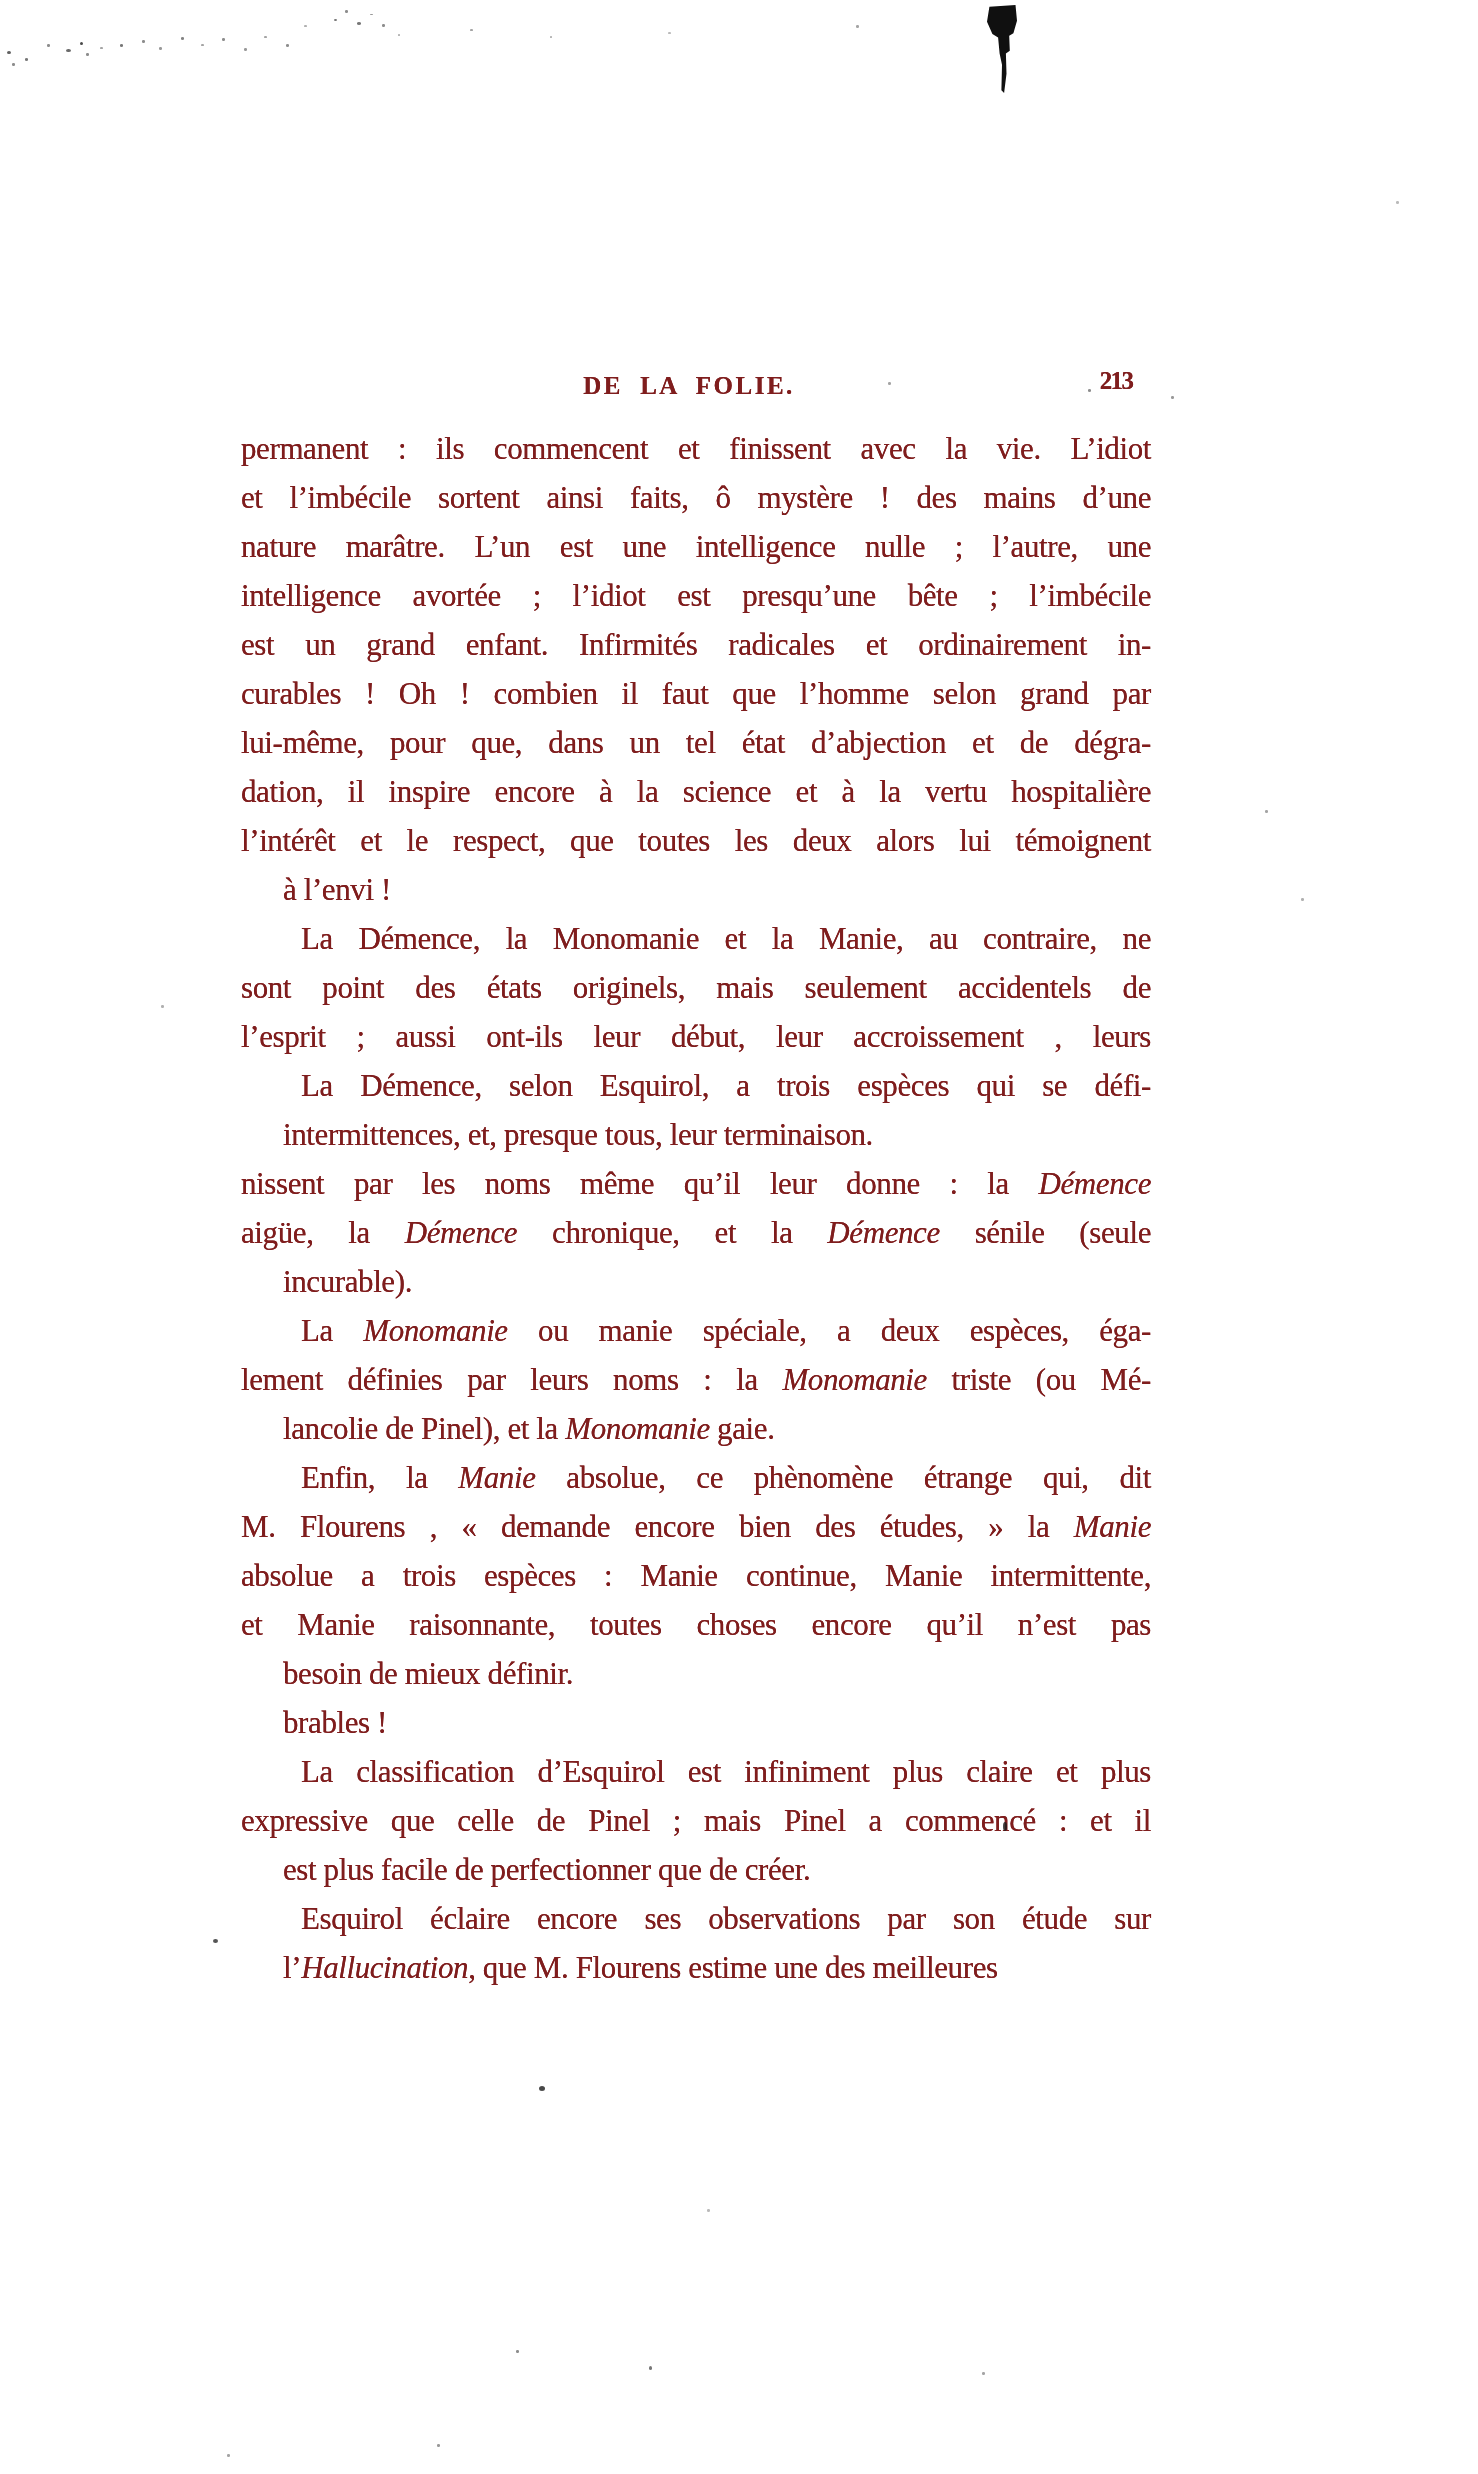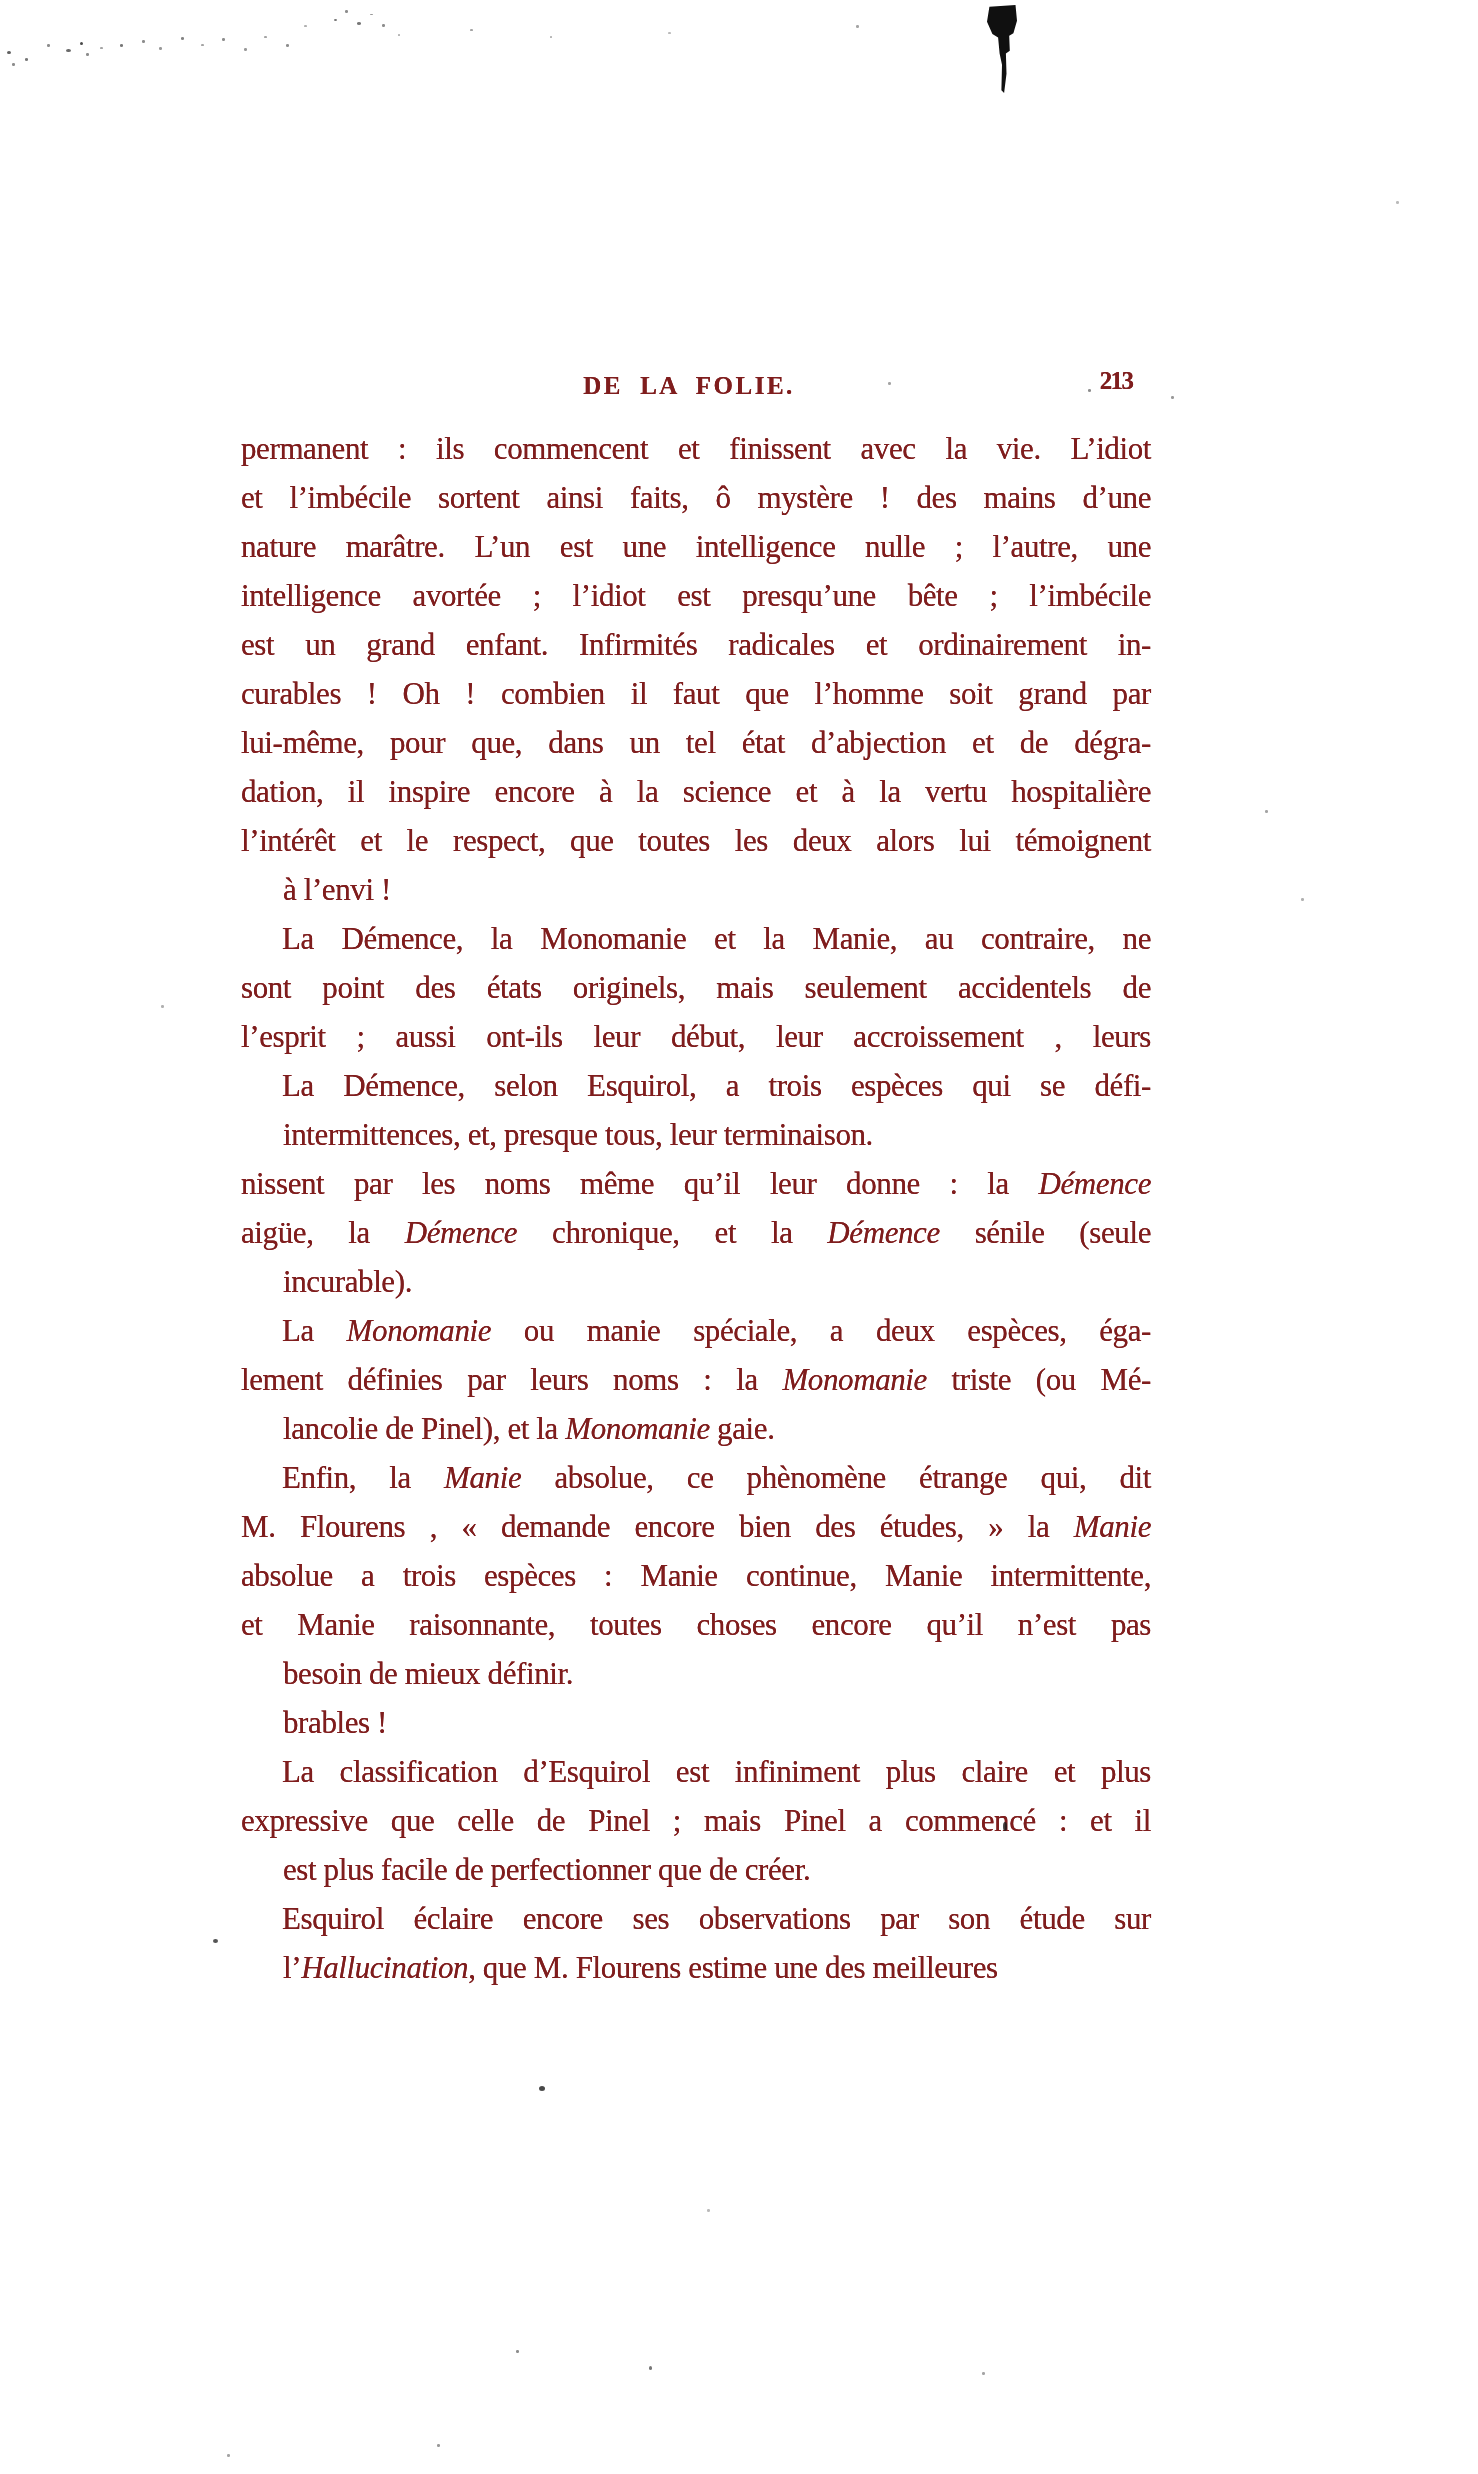--- a/index.html
+++ b/index.html
@@ -46,21 +46,21 @@
     text-shadow: 0 0 0.4px currentColor;
   }
   .line {
     height: 49px;
     line-height: 49px;
     text-align: justify;
     text-align-last: justify;
     white-space: normal;
   }
   .line.last { text-align-last: left; margin-left: 42px; }
-  .line.indent { text-indent: 41px; }
+  .line.indent { text-indent: 41px; margin-left: 19px; }
   .it { font-style: italic; }
   .ink-mark {
     position: absolute;
     left: 987px;
     top: 5px;
     width: 30px;
     height: 88px;
     background: #101010;
     clip-path: polygon(8% 2%, 95% 0%, 100% 18%, 88% 32%, 74% 35%,
                        76% 52%, 63% 55%, 65% 78%, 57% 100%, 48% 97%,
@@ -78,21 +78,21 @@
 <div class="page">
   <div class="ink-mark"></div>
   <div class="running-header">DE LA FOLIE.</div>
   <div class="page-number">213</div>
   <div class="text-block">
       <div class="line"><span>permanent : ils commencent et finissent avec la vie. L’idiot</span></div>
       <div class="line"><span>et l’imbécile sortent ainsi faits, ô mystère ! des mains d’une</span></div>
       <div class="line"><span>nature marâtre. L’un est une intelligence nulle ; l’autre, une</span></div>
       <div class="line"><span>intelligence avortée ; l’idiot est presqu’une bête ; l’imbécile</span></div>
       <div class="line"><span>est un grand enfant. Infirmités radicales et ordinairement in-</span></div>
-      <div class="line"><span>curables ! Oh ! combien il faut que l’homme soit grand par</span></div>
+      <div class="line"><span>curables ! Oh ! combien il faut que l’homme selon grand par</span></div>
       <div class="line"><span>lui-même, pour que, dans un tel état d’abjection et de dégra-</span></div>
       <div class="line"><span>dation, il inspire encore à la science et à la vertu hospitalière</span></div>
       <div class="line"><span>l’intérêt et le respect, que toutes les deux alors lui témoignent</span></div>
       <div class="line last"><span>à l’envi !</span></div>
       <div class="line indent"><span>La Démence, la Monomanie et la Manie, au contraire, ne</span></div>
       <div class="line"><span>sont point des états originels, mais seulement accidentels de</span></div>
       <div class="line"><span>l’esprit ; aussi ont-ils leur début, leur accroissement , leurs</span></div>
       <div class="line indent"><span>La Démence, selon Esquirol, a trois espèces qui se défi-</span></div>
       <div class="line last"><span>intermittences, et, presque tous, leur terminaison.</span></div>
       <div class="line"><span>nissent par les noms même qu’il leur donne : la </span><span class="it">Démence</span></div>

